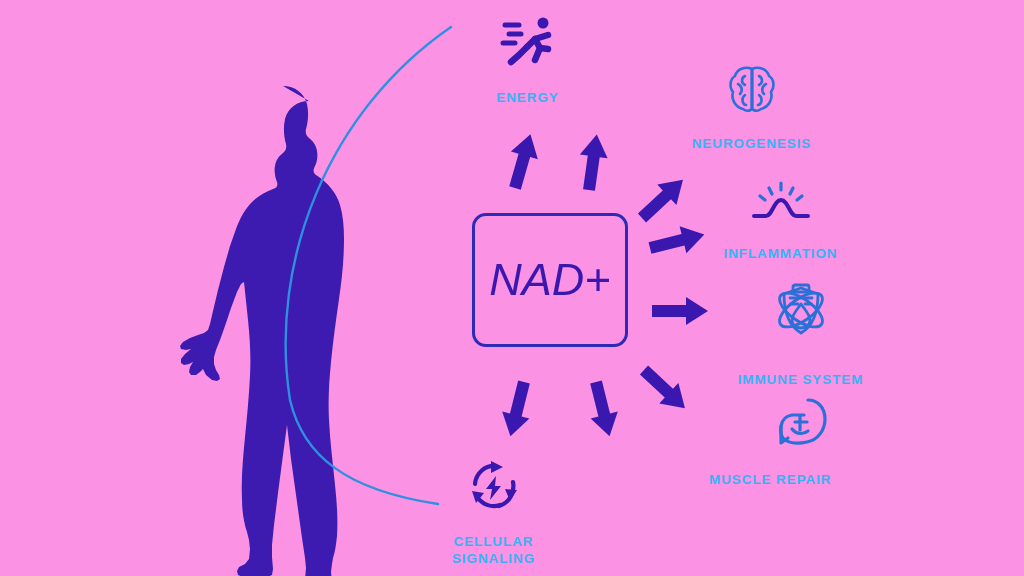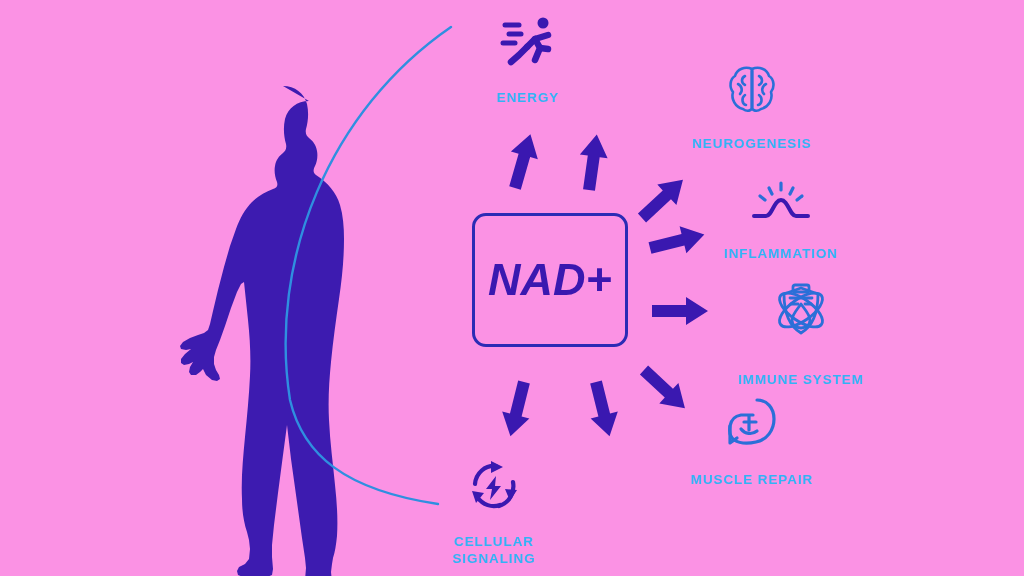--- a/index.html
+++ b/index.html
@@ -58,21 +58,21 @@
     height: 134px;
     border: 3px solid #2b2bb5;
     border-radius: 14px;
     box-sizing: border-box;
     display: flex;
     align-items: center;
     justify-content: center;
   }
   #center-box .center-text {
     font-family: "Liberation Sans", sans-serif;
-    font-weight: bold;
+    font-weight: normal;
     font-style: italic;
     font-size: 45px;
     color: #3a18b0;
     letter-spacing: 0px;
   }
 </style>
 </head>
 <body>
 
 <div id="stage">
@@ -227,21 +227,21 @@
           <ellipse cx="29" cy="28" rx="25" ry="11" transform="rotate(-35 29 28)"></ellipse>
           <line x1="18" y1="16" x2="40" y2="16"></line>
           <line x1="19" y1="22" x2="26" y2="22"></line>
           <line x1="33" y1="22" x2="39" y2="22"></line>
         </g>
       </svg>
     </span>
     <span class="node-label">IMMUNE SYSTEM</span>
   </div>
 
-  <div class="node" style="left:672px; top:396px; width:160px;">
+  <div class="node" style="left:672px; top:396px; width:160px;align-items:flex-end;">
     <span class="icon-wrap">
       <svg width="58" height="56" viewBox="0 0 58 56" xmlns="http://www.w3.org/2000/svg">
         <g stroke="#2b6fd8" stroke-width="3.2" fill="none" stroke-linecap="round" stroke-linejoin="round">
           <path d="M34 4 C 44 4, 51 12, 51 23 C 51 34, 44 44, 33 46
                    C 24 48, 16 47, 11 44 C 7 41, 6 36, 7 30
                    C 8 24, 12 20, 18 19 L30 19"></path>
           <path d="M7 30 L7 47 L14 42"></path>
           <path d="M18 33 C 22 38, 29 39, 34 35"></path>
           <path d="M26 20 L26 34 M21 26 L33 26"></path>
         </g>

